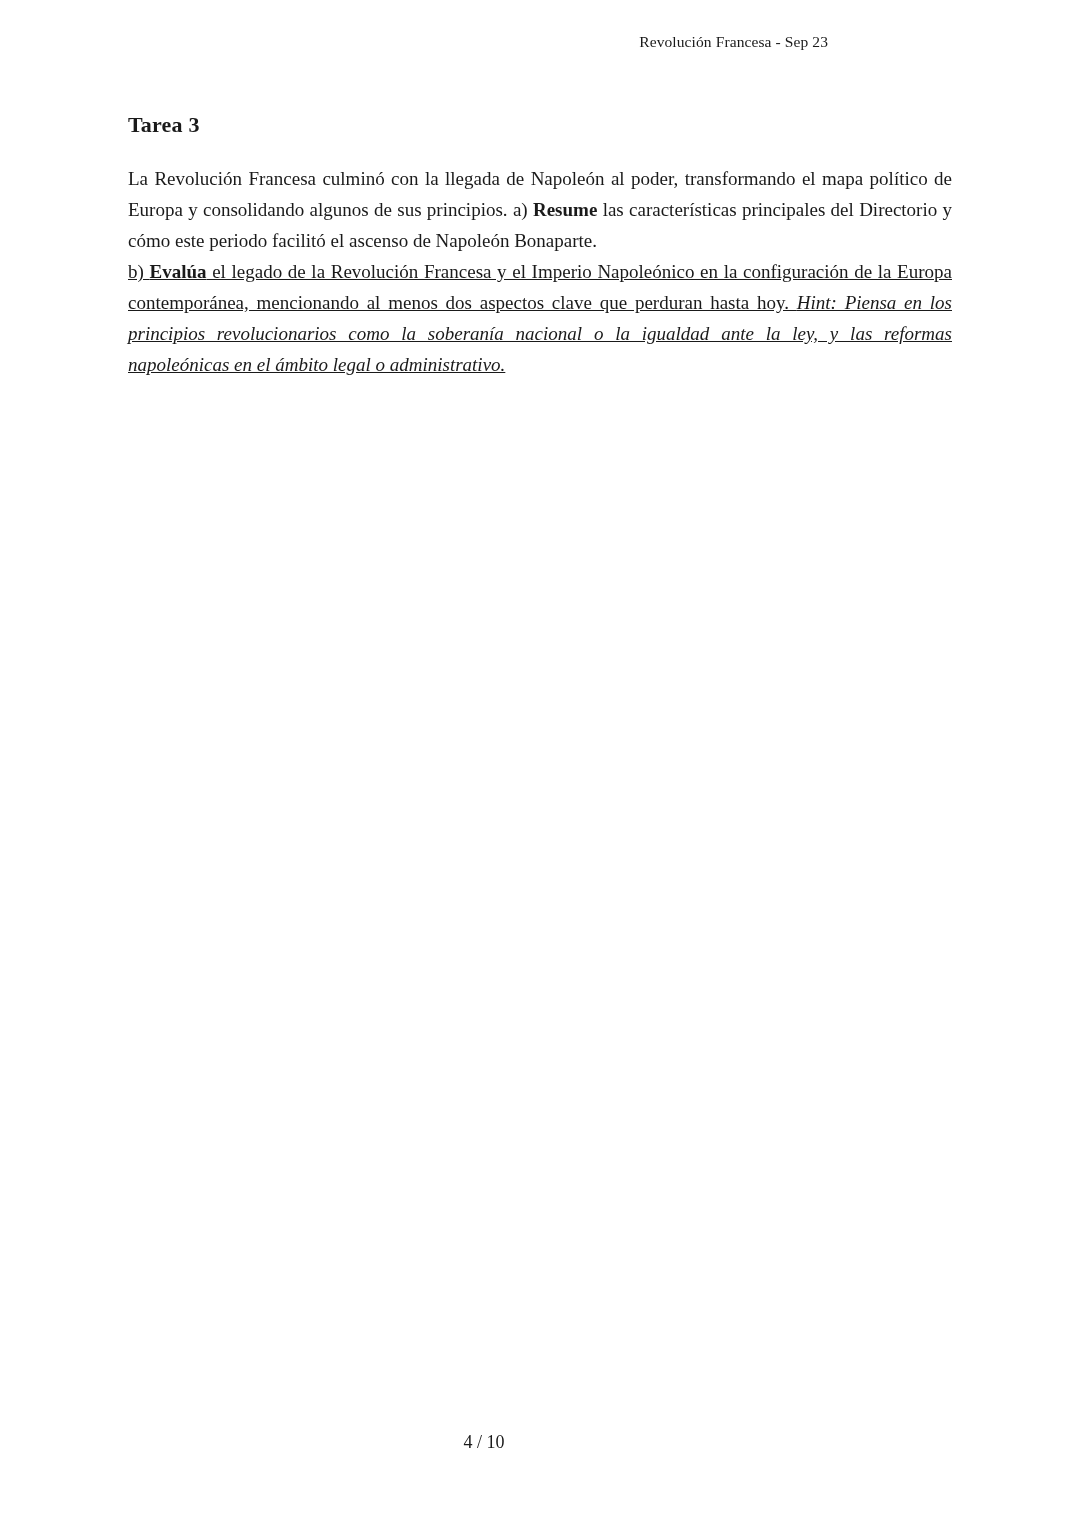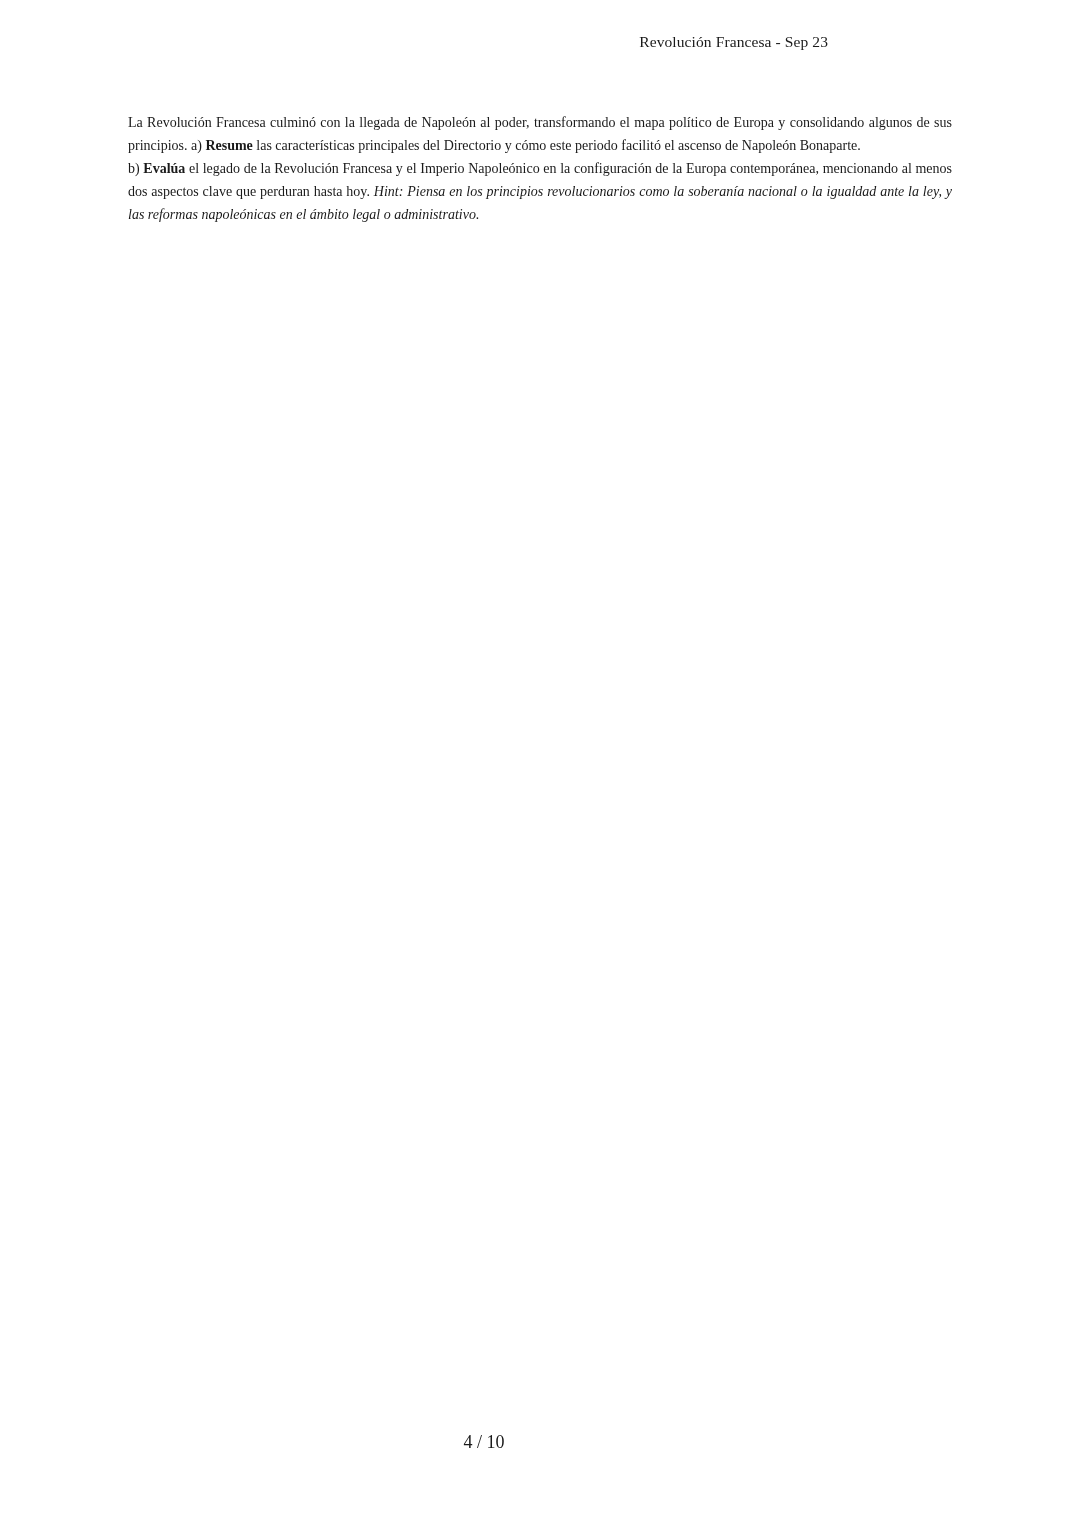--- a/index.html
+++ b/index.html
@@ -37,28 +37,29 @@
     width: 824px;
   }
   .task-title {
     font-size: 22px;
     font-weight: bold;
     margin: 0 0 26px 0;
     letter-spacing: 0.2px;
     font-family: "Liberation Serif", serif;
   }
   .para {
-    font-size: 14px;
+    font-size: 19px;
     line-height: 1.62;
     text-align: justify;
     margin: 0;
     font-family: "Liberation Serif", serif;
   }
   .para + .para {
     margin-top: 1px;
+    text-decoration: underline;
   }
   .b {
     font-weight: bold;
   }
   .i {
     font-style: italic;
   }
   .footer {
     position: absolute;
     left: 12px;
@@ -72,20 +73,21 @@
 </style>
 </head>
 <body>
 
 <div class="page">
 
   <div class="running-header">Revolución Francesa - Sep 23</div>
 
   <div class="content">
 
+    <h1 class="task-title">Tarea 3</h1>
 
     <p class="para"><span>La Revolución Francesa culminó con la llegada de Napoleón al poder, transformando el mapa político de Europa y consolidando algunos de sus principios. a) </span><span class="b">Resume</span><span> las características principales del Directorio y cómo este periodo facilitó el ascenso de Napoleón Bonaparte.</span></p>
 
     <p class="para"><span>b) </span><span class="b">Evalúa</span><span> el legado de la Revolución Francesa y el Imperio Napoleónico en la configuración de la Europa contemporánea, mencionando al menos dos aspectos clave que perduran hasta hoy. </span><span class="i">Hint: Piensa en los principios revolucionarios como la soberanía nacional o la igualdad ante la ley, y las reformas napoleónicas en el ámbito legal o administrativo.</span></p>
 
   </div>
 
   <div class="footer">4 / 10</div>
 
 </div>

